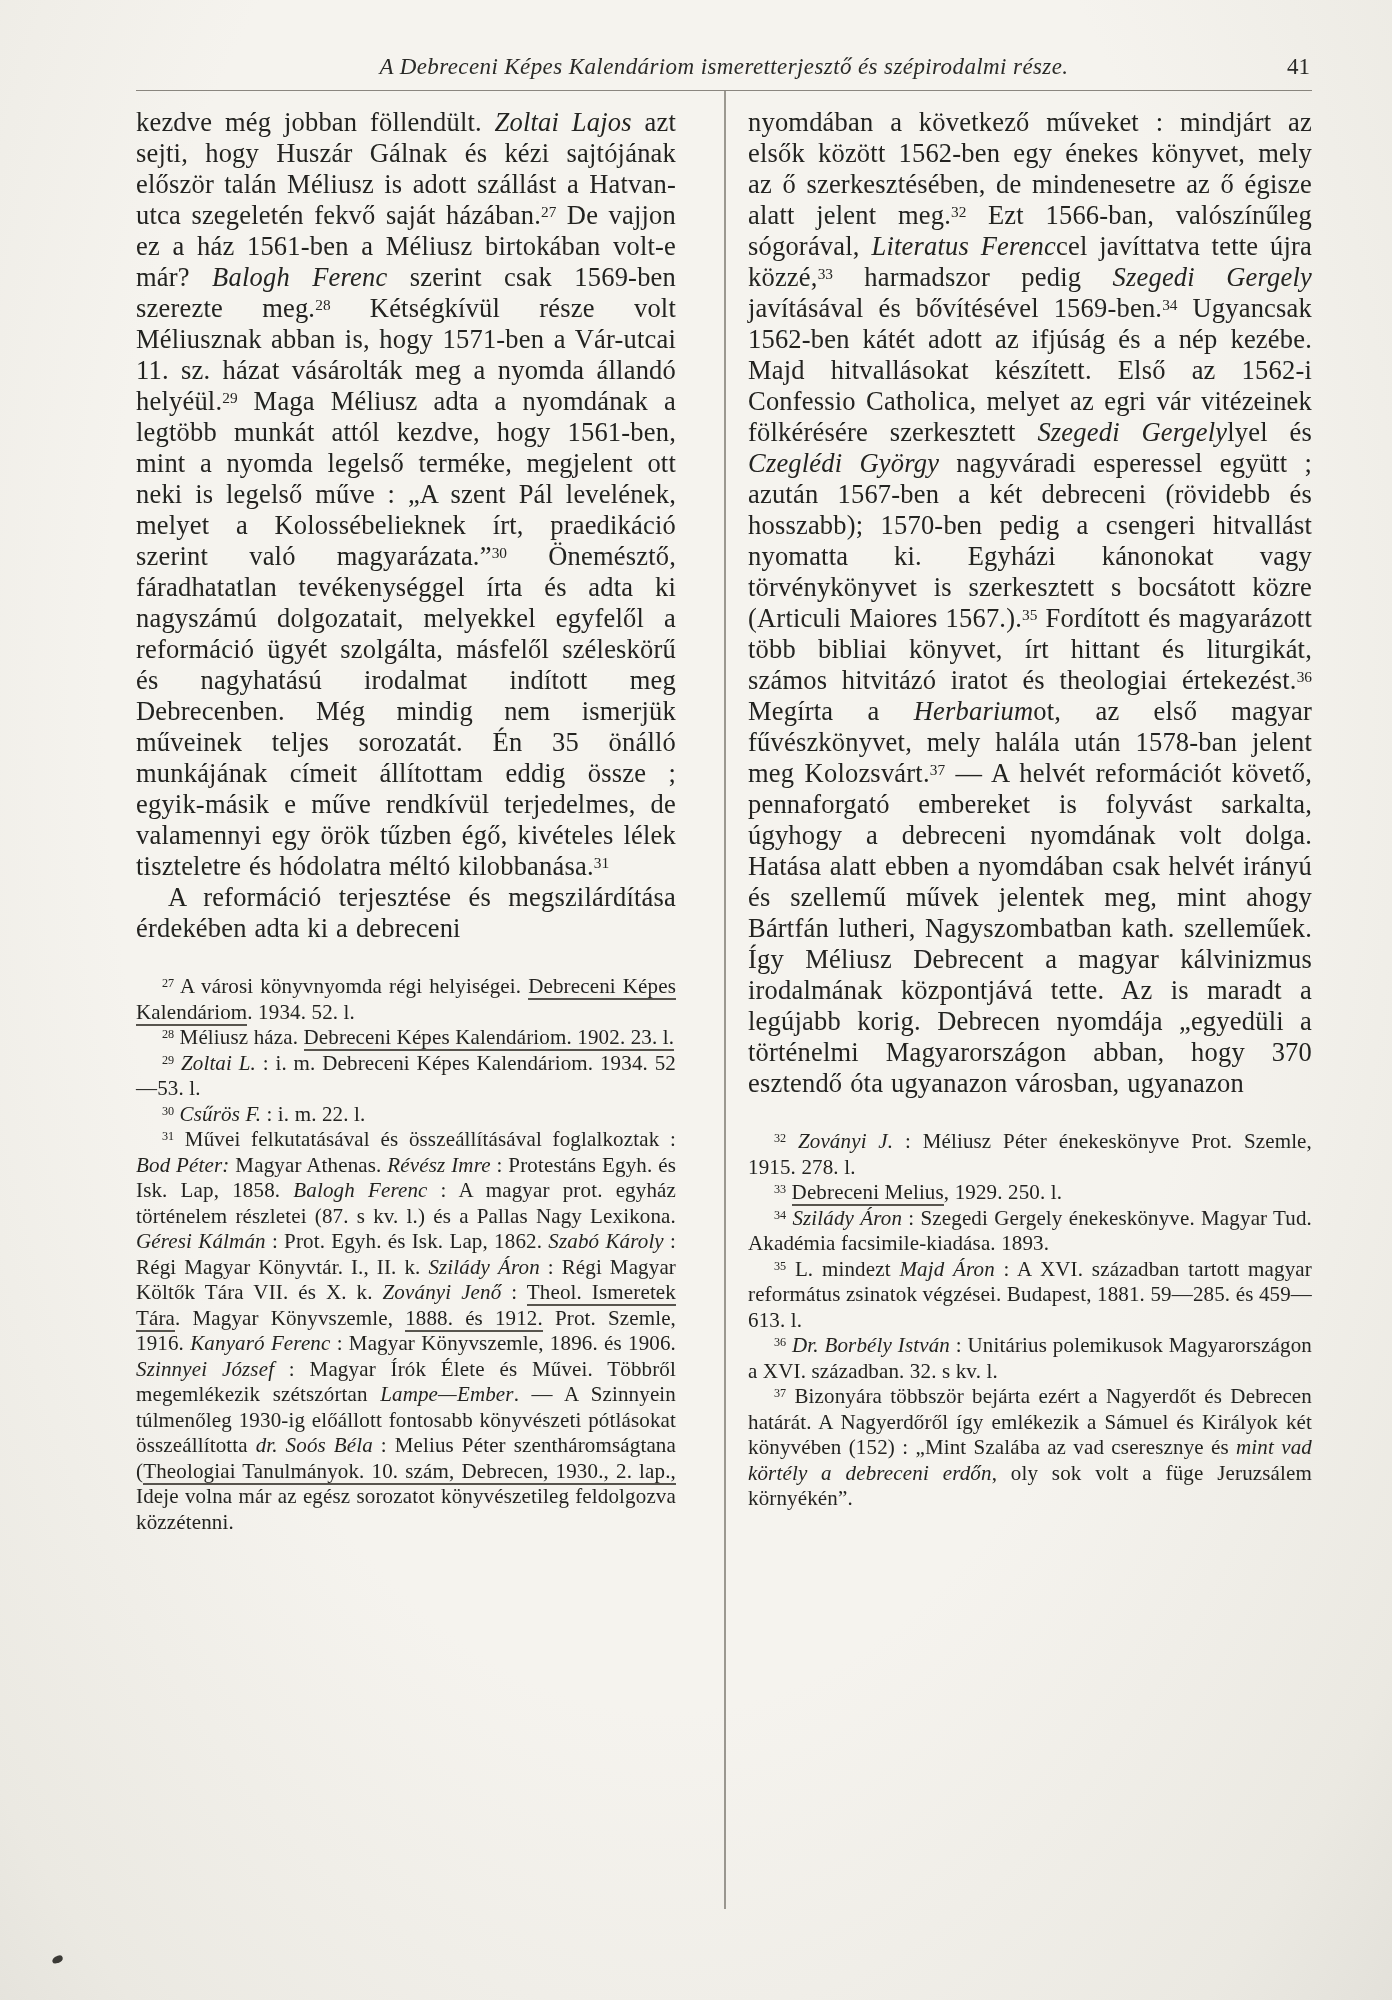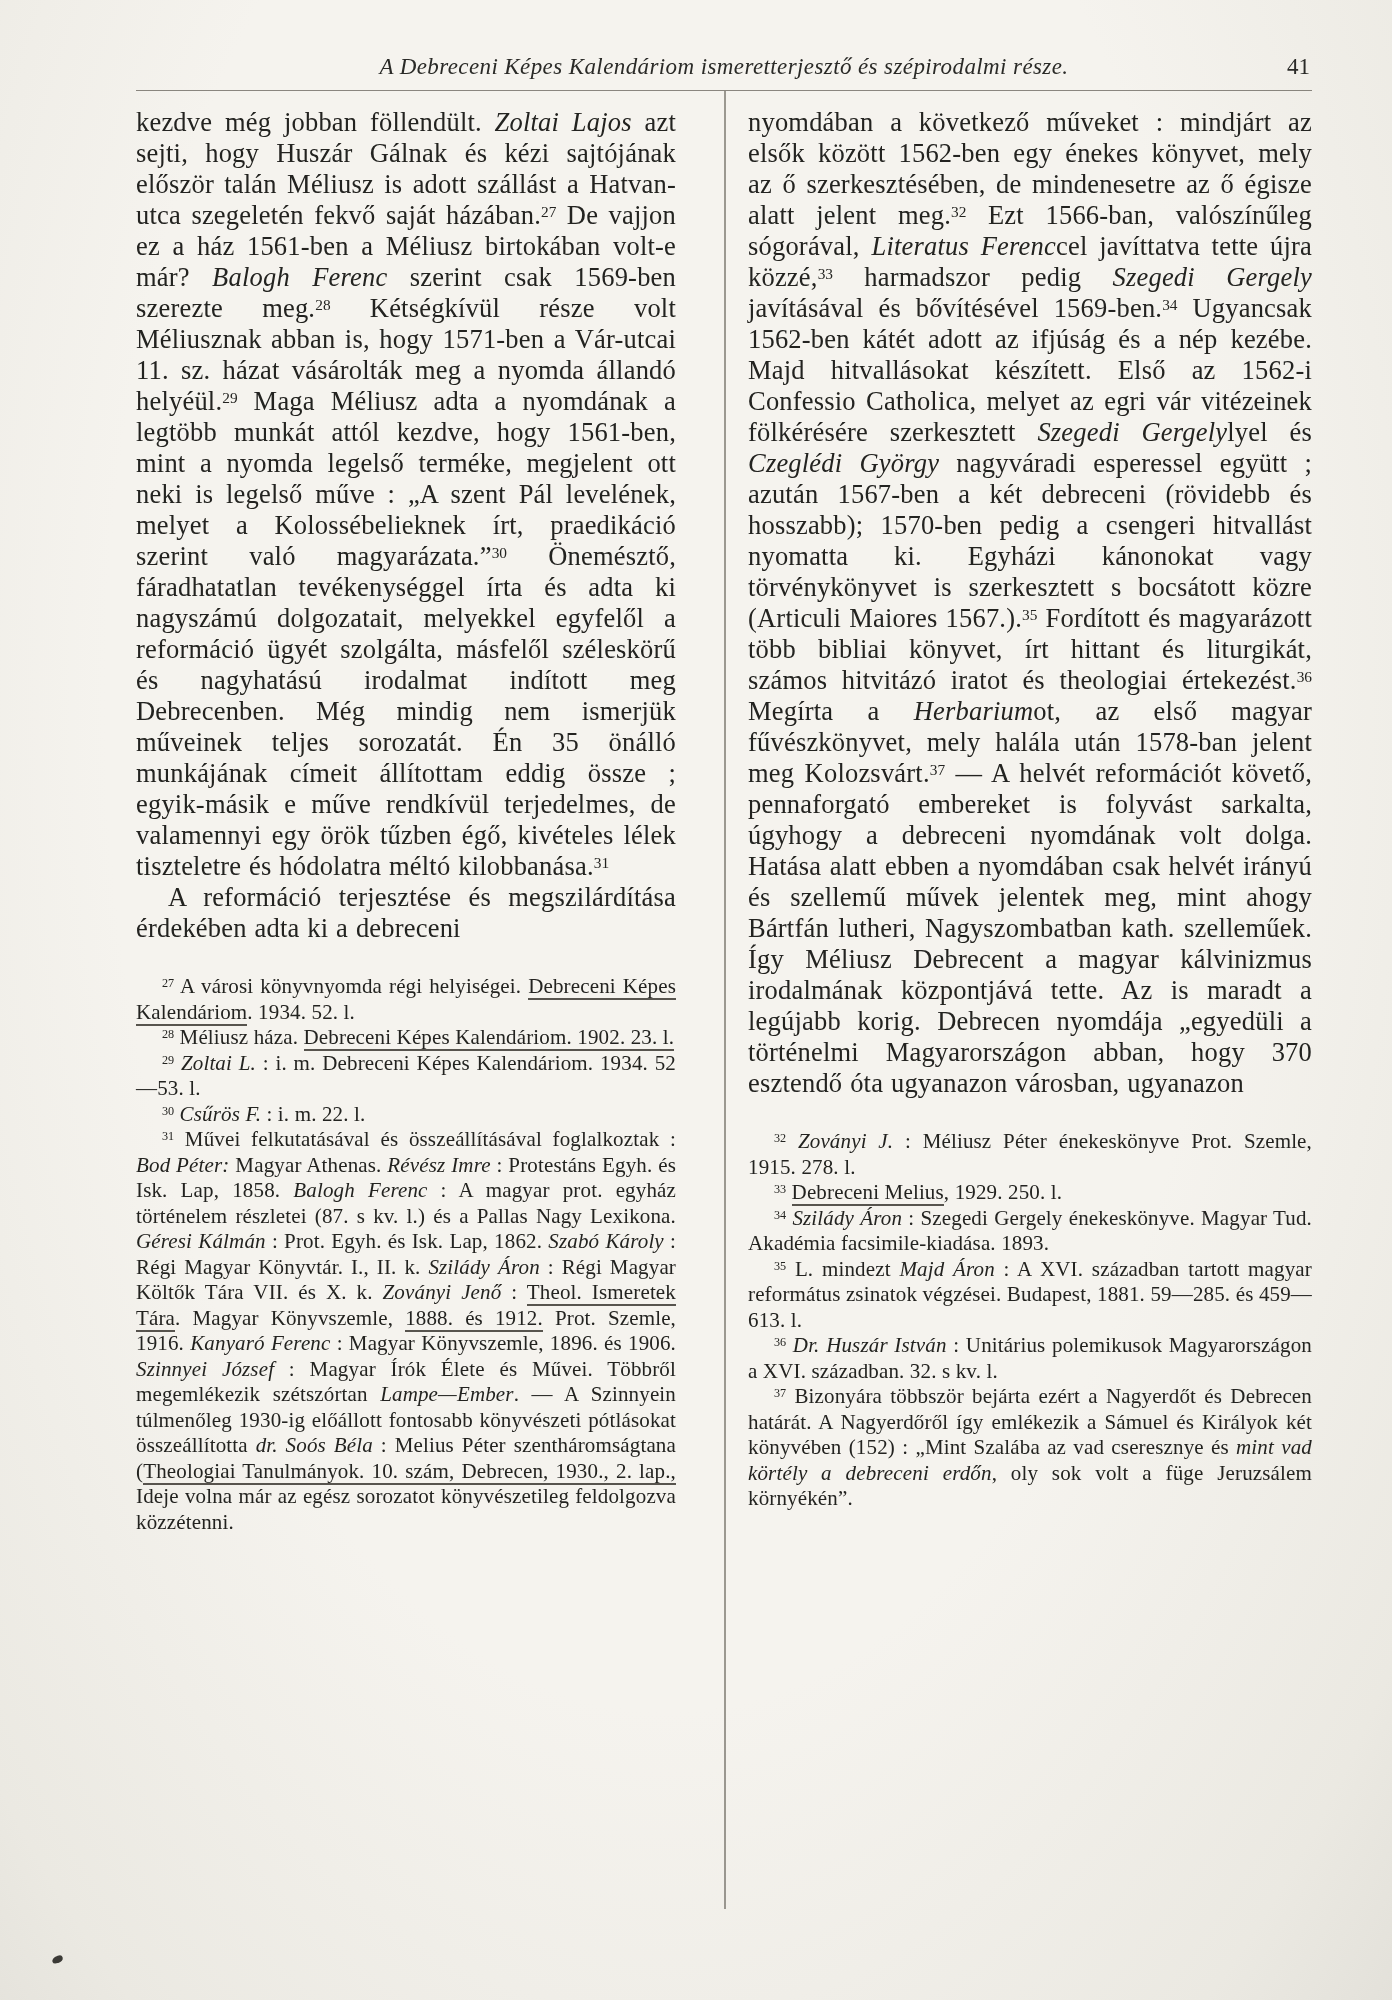--- a/index.html
+++ b/index.html
@@ -94,21 +94,21 @@
 
       <section class="col right">
         <div class="bodytext">
             <p><span>nyomdában a következő műveket : mindjárt az elsők között 1562-ben egy énekes könyvet, mely az ő szerkesztésében, de mindenesetre az ő égisze alatt jelent meg.</span><sup class="fnref">32</sup><span> Ezt 1566-ban, valószínűleg sógorával, </span><span class="it">Literatus Ferenc</span><span>cel javíttatva tette újra közzé,</span><sup class="fnref">33</sup><span> harmadszor pedig </span><span class="it">Szegedi Gergely</span><span> javításával és bővítésével 1569-ben.</span><sup class="fnref">34</sup><span> Ugyancsak 1562-ben kátét adott az ifjúság és a nép kezébe. Majd hitvallásokat készített. Első az 1562-i Confessio Catholica, melyet az egri vár vitézeinek fölkérésére szerkesztett </span><span class="it">Szegedi Gergely</span><span>lyel és </span><span class="it">Czeglédi György</span><span> nagyváradi esperessel együtt ; azután 1567-ben a két debreceni (rövidebb és hosszabb); 1570-ben pedig a csengeri hitvallást nyomatta ki. Egyházi kánonokat vagy törvénykönyvet is szerkesztett s bocsátott közre (Articuli Maiores 1567.).</span><sup class="fnref">35</sup><span> Fordított és magyarázott több bibliai könyvet, írt hittant és liturgikát, számos hitvitázó iratot és theologiai értekezést.</span><sup class="fnref">36</sup><span> Megírta a </span><span class="it">Herbarium</span><span>ot, az első magyar fűvészkönyvet, mely halála után 1578-ban jelent meg Kolozsvárt.</span><sup class="fnref">37</sup><span> — A helvét reformációt követő, pennaforgató embereket is folyvást sarkalta, úgyhogy a debreceni nyomdának volt dolga. Hatása alatt ebben a nyomdában csak helvét irányú és szellemű művek jelentek meg, mint ahogy Bártfán lutheri, Nagyszombatban kath. szelleműek. Így Méliusz Debrecent a magyar kálvinizmus irodalmának központjává tette. Az is maradt a legújabb korig. Debrecen nyomdája „egyedüli a történelmi Magyarországon abban, hogy 370 esztendő óta ugyanazon városban, ugyanazon</span></p>
           </div>
         <div class="footnotes">
             <p class="indent"><sup class="fnref">32</sup><span> </span><span class="it">Zoványi J.</span><span> : Méliusz Péter énekeskönyve Prot. Szemle, 1915. 278. l.</span></p>
             <p class="indent"><sup class="fnref">33</sup><span> </span><span class="hand-underline">Debreceni Melius</span><span>, 1929. 250. l.</span></p>
             <p class="indent"><sup class="fnref">34</sup><span> </span><span class="it">Szilády Áron</span><span> : Szegedi Gergely énekeskönyve. Magyar Tud. Akadémia facsimile-kiadása. 1893.</span></p>
             <p class="indent"><sup class="fnref">35</sup><span> L. mindezt </span><span class="it">Majd Áron</span><span> : A XVI. században tartott magyar református zsinatok végzései. Budapest, 1881. 59—285. és 459—613. l.</span></p>
-            <p class="indent"><sup class="fnref">36</sup><span> </span><span class="it">Dr. Huszár István</span><span> : Unitárius polemikusok Magyarországon a XVI. században. 32. s kv. l.</span></p>
+            <p class="indent"><sup class="fnref">36</sup><span> </span><span class="it">Dr. Borbély István</span><span> : Unitárius polemikusok Magyarországon a XVI. században. 32. s kv. l.</span></p>
             <p class="indent"><sup class="fnref">37</sup><span> Bizonyára többször bejárta ezért a Nagyerdőt és Debrecen határát. A Nagyerdőről így emlékezik a Sámuel és Királyok két könyvében (152) : „Mint Szalába az vad cseresznye és </span><span class="it">mint vad körtély a debreceni erdőn</span><span>, oly sok volt a füge Jeruzsálem környékén”.</span></p>
           </div>
       </section>
     </div>
 
   </div>
   <div class="ink-speck"></div>
 </div>
 
 </body></html>

